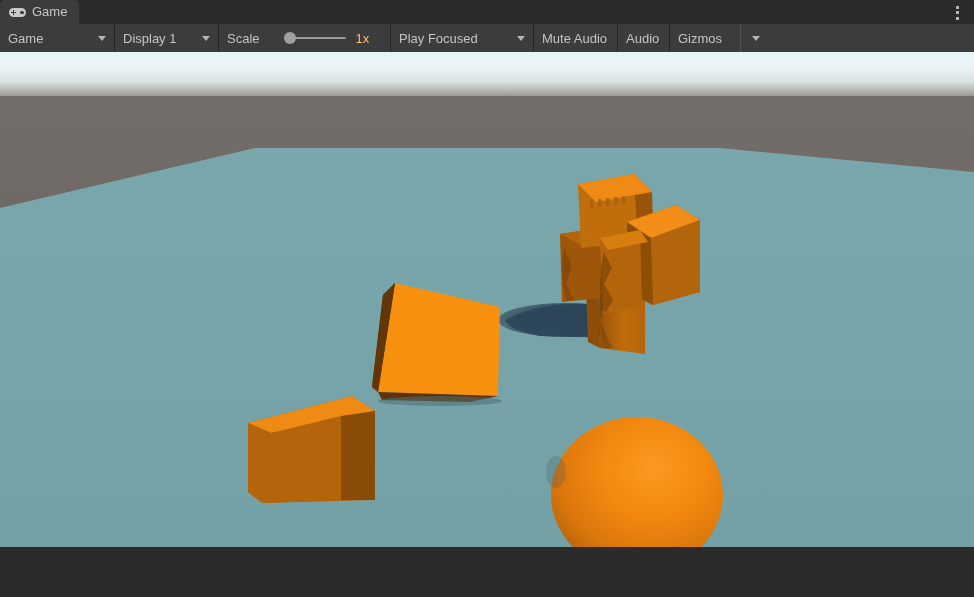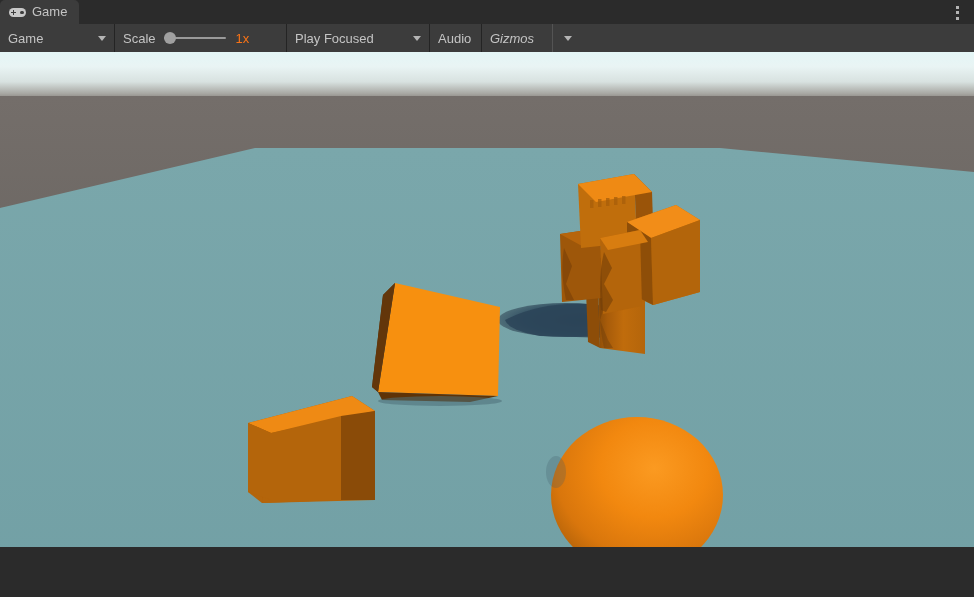--- a/index.html
+++ b/index.html
@@ -134,30 +134,30 @@
     border-top: 5px solid #b4b4b4;
     flex: 0 0 auto;
   }
   .w-game    { width: 115px; }
   .w-display { width: 104px; }
   .w-aspect  { width: 203px; }
   .w-scale   { width: 172px; }
   .w-play    { width: 143px; }
   .w-mute    { width: 84px; }
   .w-stats   { width: 52px; }
-  .w-gizmos  { width: 70px; border-right: none; padding-right: 4px; font-style: italic; }
+  .w-gizmos  { width: 70px; border-right: none; padding-right: 4px; }
   .w-gizmos-caret {
     width: 31px;
     border-right: none;
     justify-content: center;
     padding: 0;
     border-left: 1px solid #545454;
   }
 
-  .scale-label { margin-right: 8px; }
+  .scale-label { margin-right: 24px; }
   .slider {
     position: relative;
     width: 62px;
     height: 16px;
     display: flex;
     align-items: center;
     margin-right: 10px;
     cursor: pointer;
   }
   .slider-track {
@@ -167,21 +167,21 @@
     background: #9a9a9a;
     border-radius: 1px;
   }
   .slider-handle {
     position: absolute;
     left: 0; top: 2px;
     width: 12px; height: 12px;
     background: #a0a0a0;
     border-radius: 50%;
   }
-  .scale-value { color: #f97316; font-size: 13px; }
+  .scale-value { color: #fdba74; font-size: 13px; }
 
   
   .game-view {
     position: absolute;
     left: 0; top: 52px;
     width: 974px; height: 543px;
     overflow: hidden;
     background: #6f6a66;
   }
   .game-view svg { display: block; }
@@ -215,36 +215,43 @@
     </div>
   </div>
 
   <div class="toolbar">
 
     <div class="tb-item tb-dropdown w-game">
       <span>Game</span>
       <span class="caret"></span>
     </div>
 
+    <div class="tb-item tb-dropdown w-display">
+      <span>Display 1</span>
+      <span class="caret"></span>
+    </div>
 
 
     <div class="tb-item w-scale">
       <span class="scale-label">Scale</span>
       <span class="slider">
         <span class="slider-track"></span>
         <span class="slider-handle"></span>
       </span>
       <span class="scale-value">1x</span>
     </div>
 
     <div class="tb-item tb-dropdown w-play">
       <span>Play Focused</span>
       <span class="caret"></span>
     </div>
 
+    <div class="tb-item w-mute">
+      <span>Mute Audio</span>
+    </div>
 
     <div class="tb-item w-stats">
       <span>Audio</span>
     </div>
 
     <div class="tb-item w-gizmos">
       <span>Gizmos</span>
     </div>
     <div class="tb-item w-gizmos-caret">
       <span class="caret"></span>

